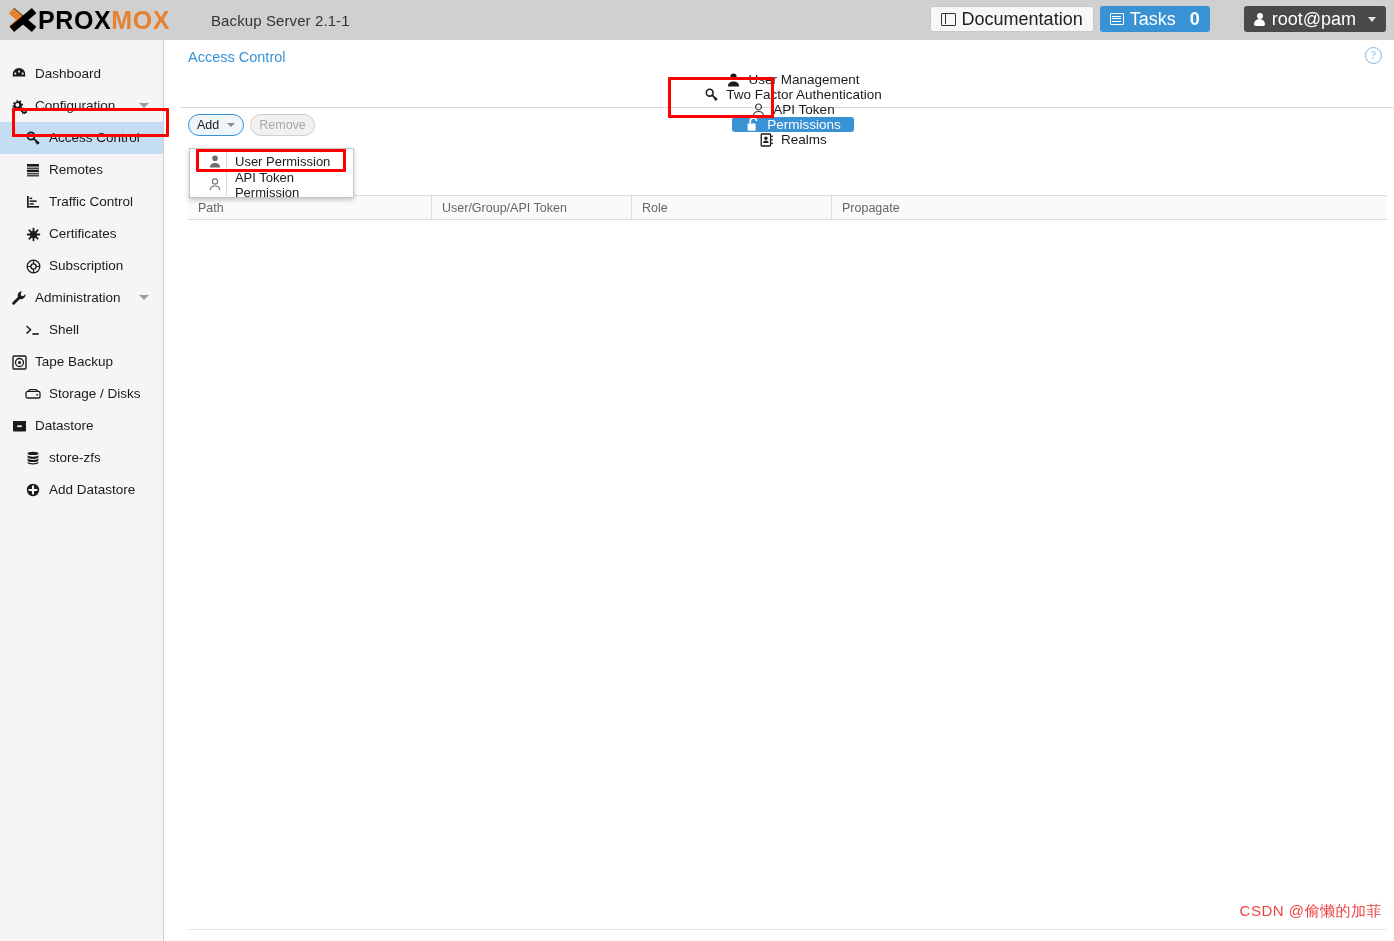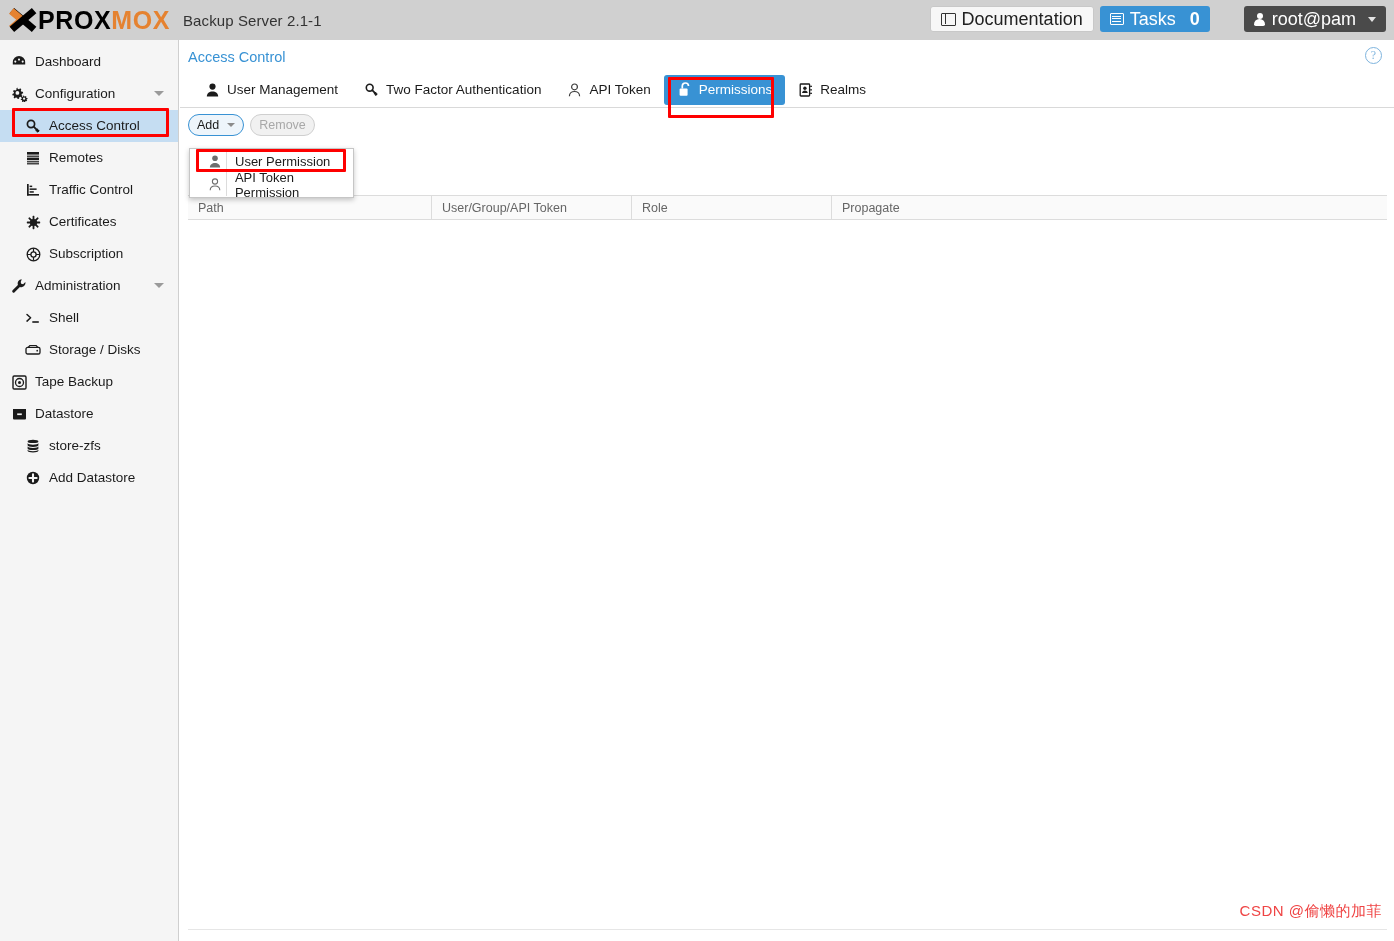--- a/index.html
+++ b/index.html
@@ -15,21 +15,21 @@
     position: relative;
     width: 1394px; height: 941px;
     background: #ffffff;
   }
 
   
   .topbar {
     position: absolute; left: 0; top: 0;
     width: 1394px; height: 40px;
     background: #d0d0d0;
-    display: flex; align-items: center;
+    display: flex; align-items: center; gap: 28px;
   }
   .logo-wrap {
     display: flex; align-items: center;
     padding-left: 10px;
   }
   .logo-x {
     width: 26px; height: 24px;
     position: relative;
     margin-right: 1px;
   }
@@ -115,24 +115,24 @@
     width:6px; height:6px; border-radius:50%; background: currentColor;
   }
   .icon-person-solid::after {
     content:""; position:absolute; left:0.5px; bottom:0;
     width:11px; height:6.5px; border-radius: 6px 6px 2px 2px; background: currentColor;
   }
 
   
   .sidebar {
     position: absolute; left: 0; top: 40px;
-    width: 179px; height: 901px;
+    width: 164px; height: 901px;
     background: #f5f5f5;
     border-right: 1px solid #cfcfcf;
-    padding-top: 6px;
+    padding-top: 18px;
   }
   .nav-item {
     position: relative;
     height: 32px;
     display: flex; align-items: center;
     font-size: 13.5px;
     color: #1b1b1b;
     cursor: pointer;
     padding-left: 10px;
   }
@@ -188,20 +188,21 @@
     font-family: "Liberation Serif", serif;
   }
 
   .tabbar {
     position: relative;
     height: 36px;
     border-bottom: 1px solid #d9d9d9;
     display: flex; align-items: center;
     padding-left: 12px;
     gap: 0px;
+    flex-direction: column;
   }
   .tab {
     height: 30px;
     display: flex; align-items: center; gap: 7px;
     padding: 0 13px;
     font-size: 13.5px;
     color: #1b1b1b;
     cursor: pointer;
     border-radius: 3px;
     white-space: nowrap;
@@ -442,40 +443,40 @@
     <div class="nav-item child">
       <span class="nav-ico">
         <svg width="16" height="13" viewBox="0 0 16 13">
             <path d="M2 2.5l3.6 3.3L2 9.1" fill="none" stroke="#1b1b1b" stroke-width="1.5" stroke-linecap="round" stroke-linejoin="round"></path>
             <rect x="7.3" y="9.2" width="6.5" height="1.6" fill="#1b1b1b"></rect>
           </svg>
       </span>
       <span class="nav-label">Shell</span>
     </div>
 
+    <div class="nav-item">
+      <span class="nav-ico">
+        <svg width="15" height="15" viewBox="0 0 15 15">
+            <rect x="1" y="1" width="13" height="13" rx="1.2" fill="none" stroke="#1b1b1b" stroke-width="1.4"></rect>
+            <circle cx="7.5" cy="7.5" r="4" fill="none" stroke="#1b1b1b" stroke-width="1.3"></circle>
+            <circle cx="7.5" cy="7.5" r="1.5" fill="#1b1b1b"></circle>
+          </svg>
+      </span>
+      <span class="nav-label">Tape Backup</span>
+    </div>
+
     <div class="nav-item child">
       <span class="nav-ico">
         <svg width="16" height="12" viewBox="0 0 16 12">
             <rect x="1" y="3.4" width="14" height="6.6" rx="1.6" fill="none" stroke="#1b1b1b" stroke-width="1.3"></rect>
             <path d="M3.2 3.4l1.6-1.9h6.4l1.6 1.9" fill="none" stroke="#1b1b1b" stroke-width="1.2"></path>
             <circle cx="12.2" cy="6.7" r=".85" fill="#1b1b1b"></circle>
           </svg>
       </span>
       <span class="nav-label">Storage / Disks</span>
-    </div>
-
-    <div class="nav-item">
-      <span class="nav-ico">
-        <svg width="15" height="15" viewBox="0 0 15 15">
-            <rect x="1" y="1" width="13" height="13" rx="1.2" fill="none" stroke="#1b1b1b" stroke-width="1.4"></rect>
-            <circle cx="7.5" cy="7.5" r="4" fill="none" stroke="#1b1b1b" stroke-width="1.3"></circle>
-            <circle cx="7.5" cy="7.5" r="1.5" fill="#1b1b1b"></circle>
-          </svg>
-      </span>
-      <span class="nav-label">Tape Backup</span>
     </div>
 
     <div class="nav-item">
       <span class="nav-ico">
         <svg width="15" height="14" viewBox="0 0 15 14">
             <rect x="1" y="2" width="13" height="10.6" rx="1" fill="#1b1b1b"></rect>
             <rect x="1" y="2" width="13" height="3" fill="#1b1b1b"></rect>
             <rect x="5.2" y="6.4" width="4.6" height="1.7" fill="#f5f5f5"></rect>
           </svg>
       </span>

